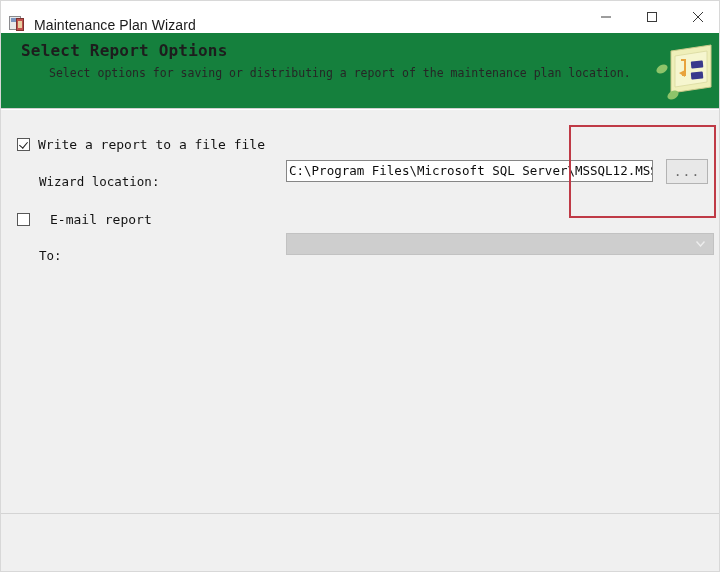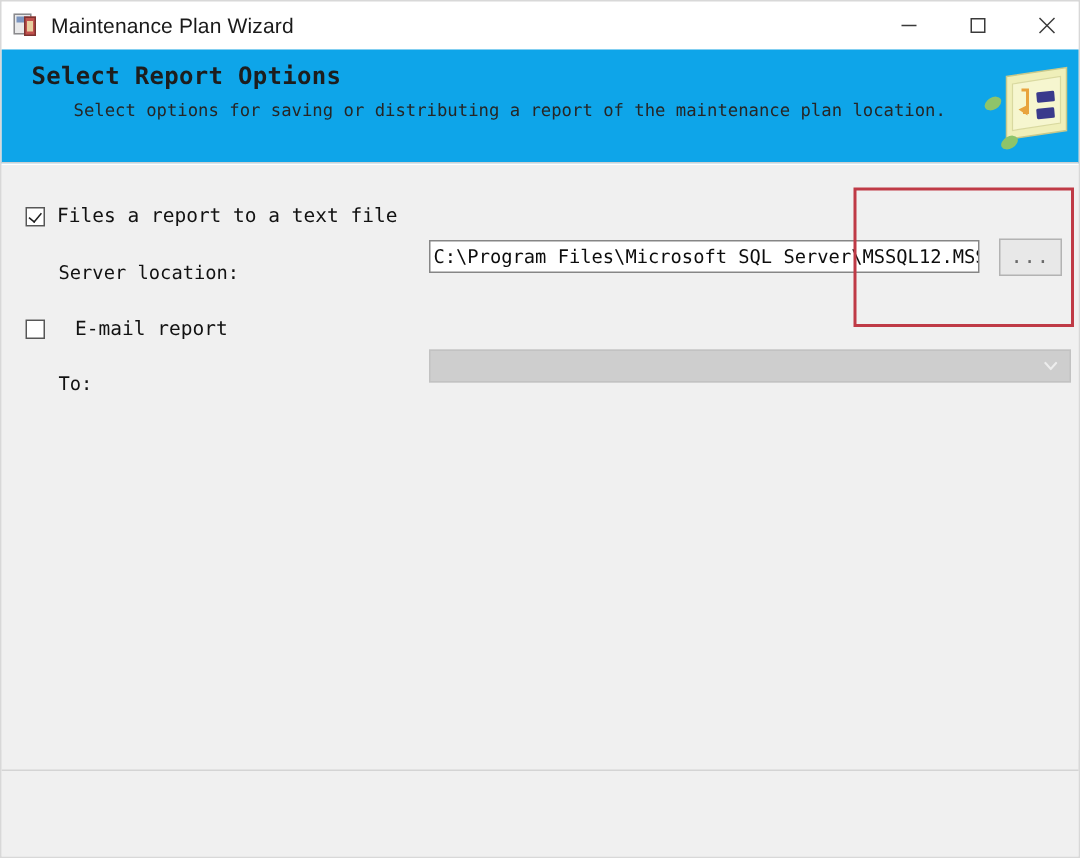--- a/index.html
+++ b/index.html
@@ -25,21 +25,21 @@
   }
 
   
   .titlebar {
     position: absolute;
     left: 0; top: 0;
     width: 720px;
     height: 32px;
     background: #ffffff;
     display: flex;
-    align-items: center;
+    align-items: flex-end;
   }
   .title-icon {
     width: 18px;
     height: 18px;
     margin-left: 8px;
     margin-right: 7px;
     position: relative;
     flex: none;
   }
   .title-icon .sheet {
@@ -92,21 +92,21 @@
     background: transparent;
   }
   .win-btn svg { display: block; }
 
   
   .header {
     position: absolute;
     left: 0; top: 32px;
     width: 720px;
     height: 76px;
-    background: #0ea5e9;
+    background: #15803d;
     box-sizing: border-box;
   }
   .header-title {
     position: absolute;
     left: 20px; top: 8px;
     font-family: "DejaVu Sans Mono", monospace;
     font-size: 16px;
     font-weight: bold;
     color: #1d1d1d;
     letter-spacing: 0.2px;
@@ -303,24 +303,24 @@
       <ellipse cx="24" cy="58" rx="6" ry="4" fill="#8ec46a" transform="rotate(-30 24 58)"></ellipse>
     </svg>
   </div>
   <div class="header-rule"></div>
   <div class="header-rule2"></div>
 
   <div class="body-area">
 
     <div class="check-row" style="left:16px; top:27px;">
       <span class="checkbox checked"></span>
-      <span class="check-label">Files a report to a text file</span>
+      <span class="check-label">Write a report to a file file</span>
     </div>
 
-    <div class="field-label" style="left:38px; top:64px;">Server location:</div>
+    <div class="field-label" style="left:38px; top:64px;">Wizard location:</div>
 
     <div class="check-row" style="left:16px; top:102px;gap:12px;">
       <span class="checkbox"></span>
       <span class="check-label">E-mail report</span>
     </div>
 
     <div class="field-label" style="left:38px; top:138px;">To:</div>
   </div>
 
   <div class="path-input">C:\Program Files\Microsoft SQL Server\MSSQL12.MSSQL</div>

